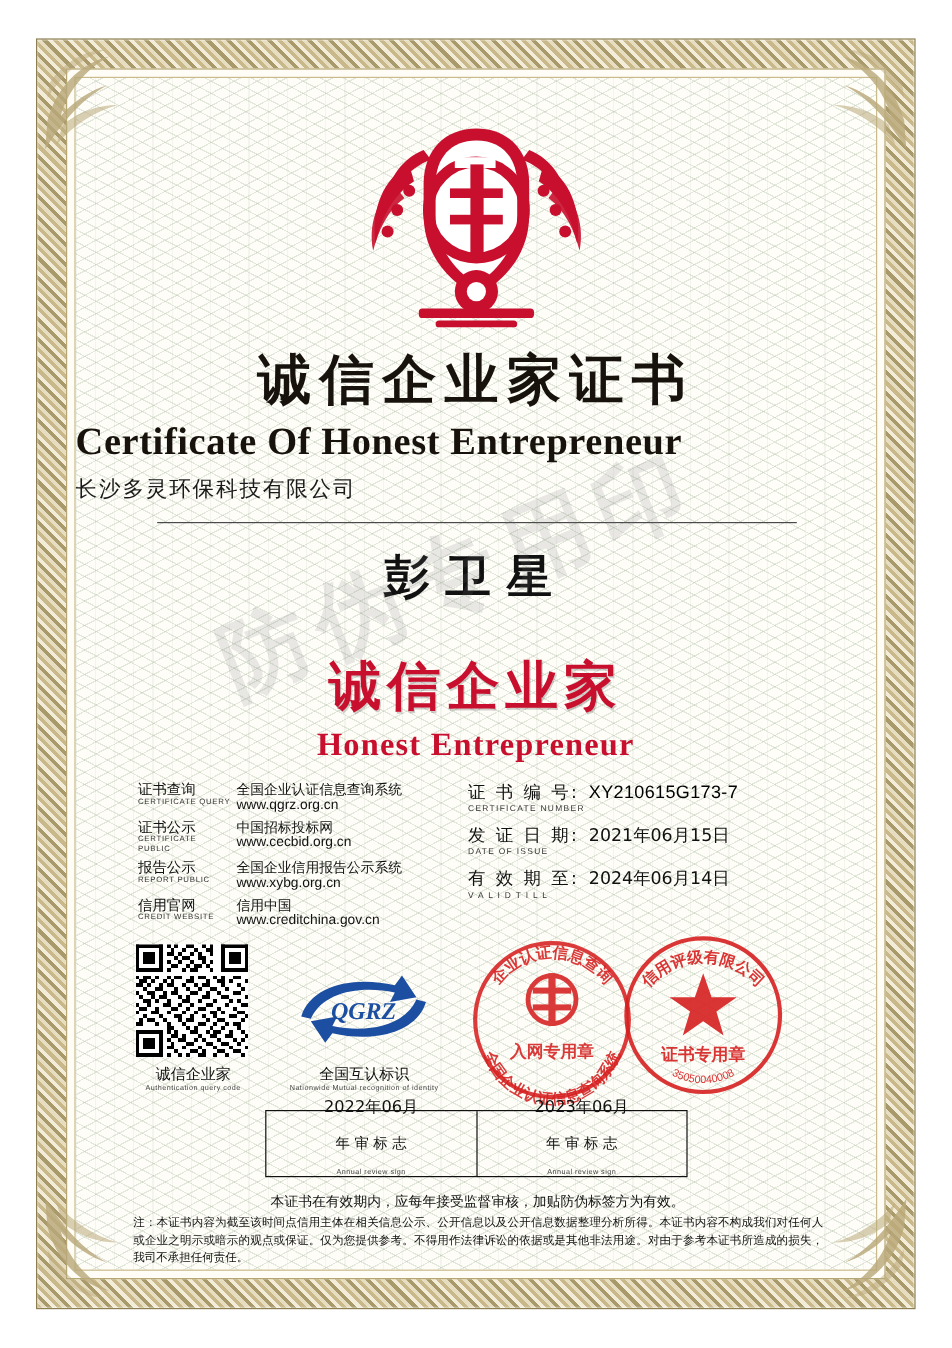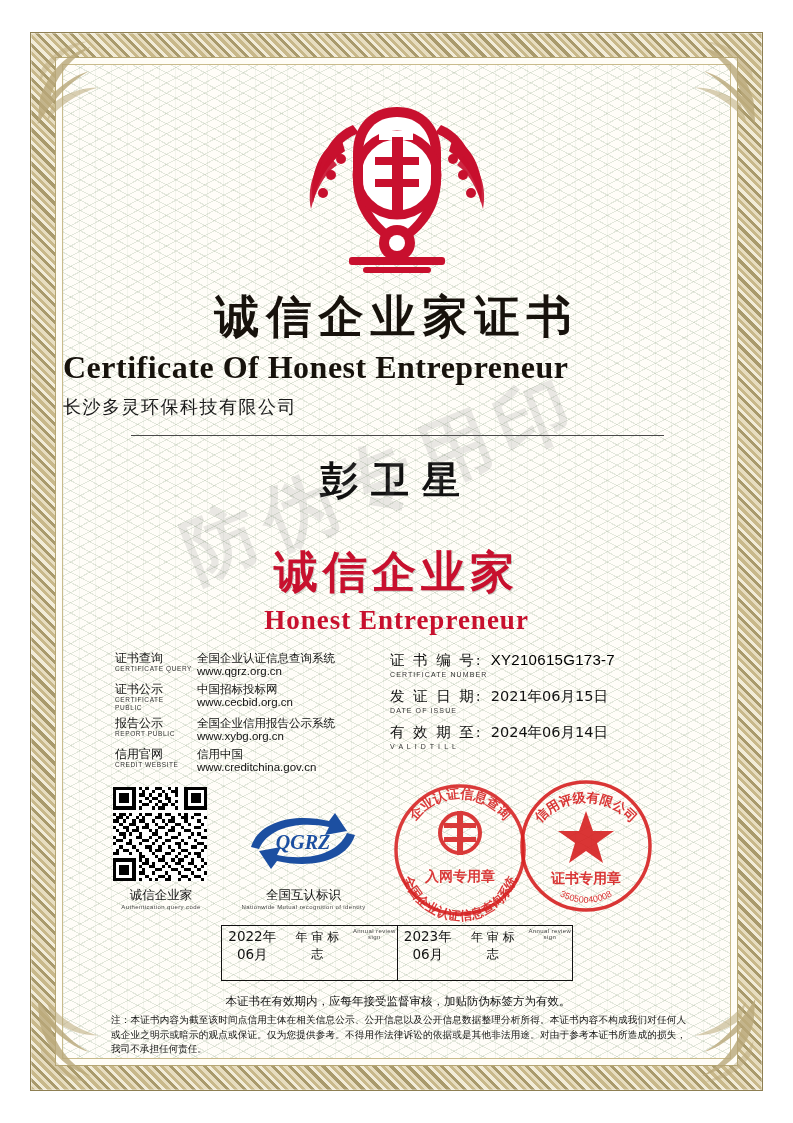--- a/index.html
+++ b/index.html
@@ -206,21 +206,21 @@
   
   .review-table {
     position: absolute;
     left: 158px; top: 860px;
     width: 352px; height: 56px;
     border: 1px solid #111;
     display: flex;
   }
   .rv-cell {
     flex: 1; text-align: center;
-    display: flex; flex-direction: row; justify-content: flex-end;
+    display: flex; flex-direction: column; justify-content: flex-end;
     padding-top: 2px;
     gap: 12px;
   }
   .rv-cell + .rv-cell { border-left: 1px solid #111; }
   .rv-date { font-family: "DejaVu Sans", sans-serif; font-size: 13.5px; color: #111; }
   .rv-cn { font-family: "DejaVu Sans", sans-serif; font-size: 12px; color: #111; margin-top: 1px; }
   .rv-en { font-family: "Liberation Sans", sans-serif; font-size: 6px; color: #444; letter-spacing: 0.4px; }
 
   
   .note-main {

